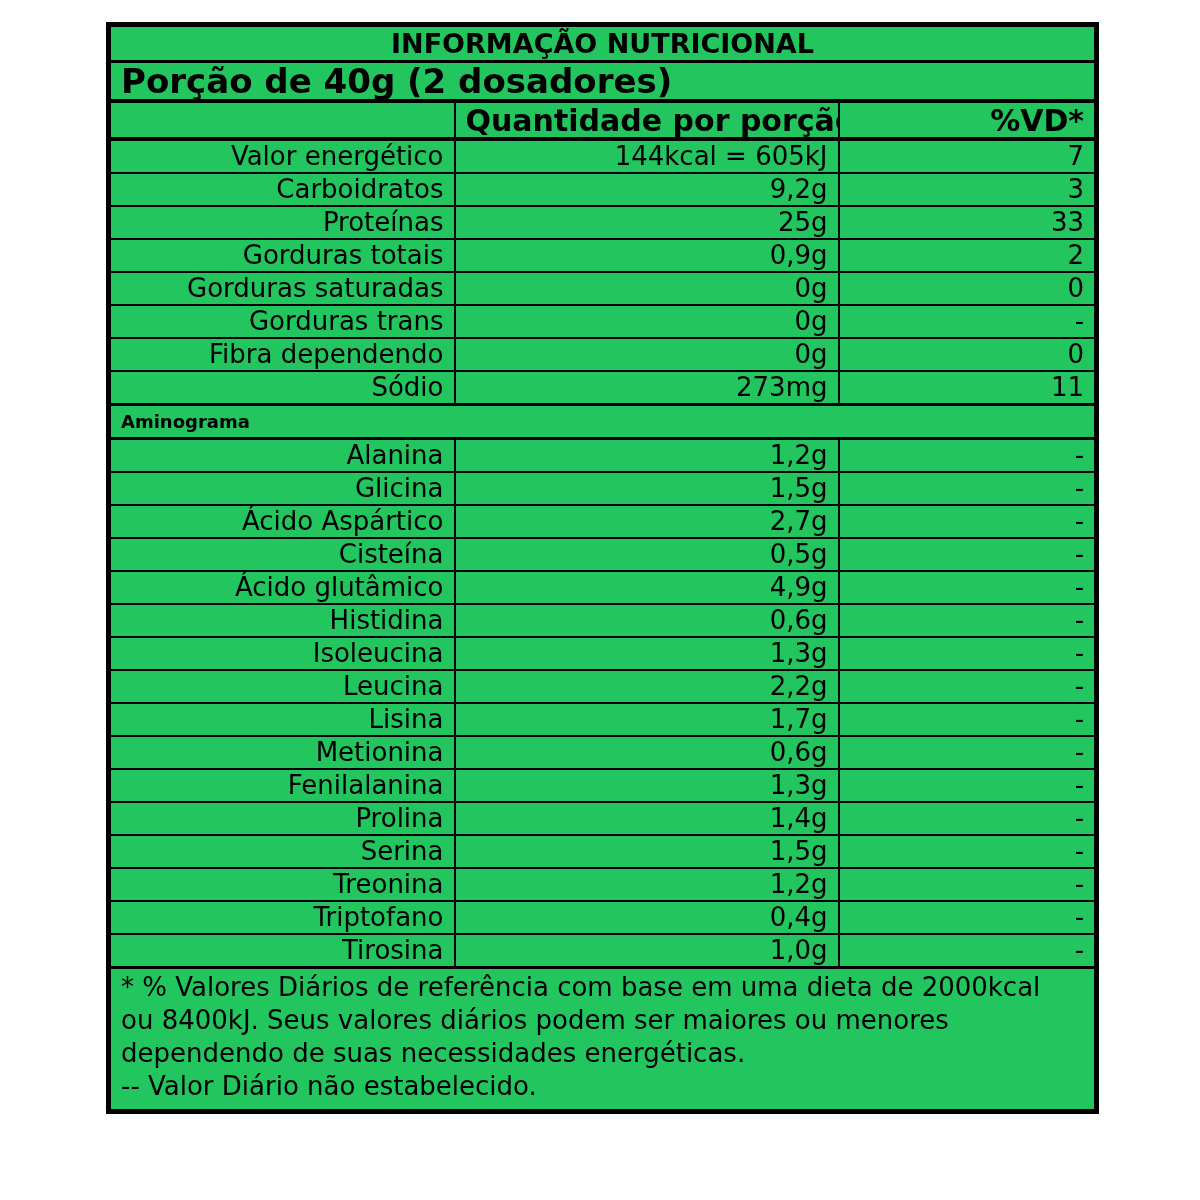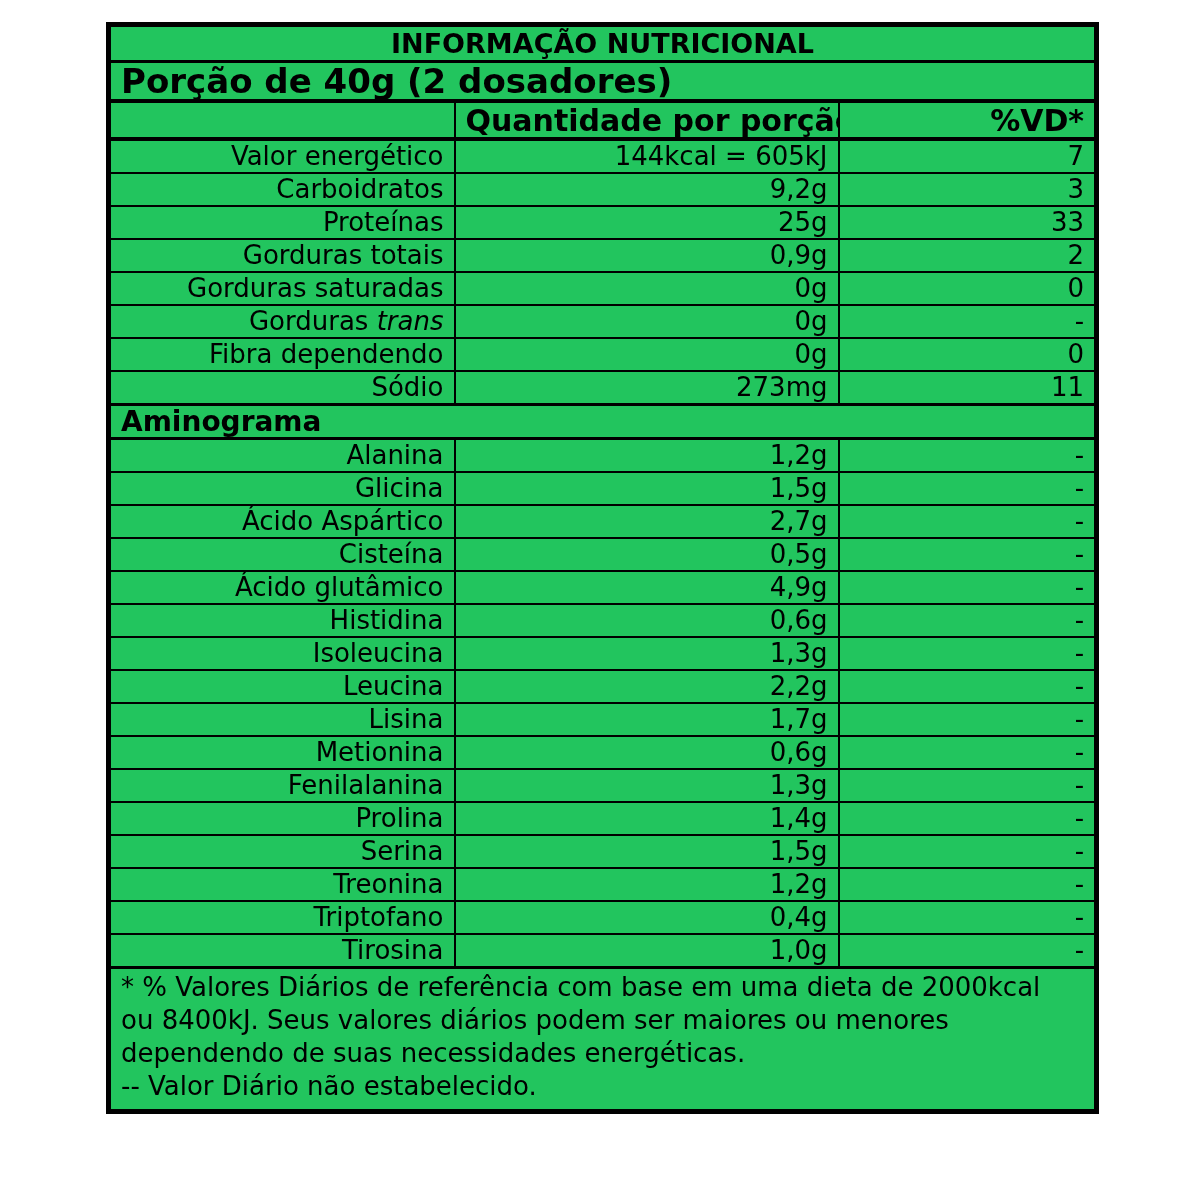--- a/index.html
+++ b/index.html
@@ -52,34 +52,34 @@
   }
   tr.row-colheader td {
     font-weight: bold;
     text-align: right;
     font-size: 30px;
     height: 34px;
     border-bottom-width: 4px;
   }
   tr.row-section td {
     font-weight: bold;
-    font-size: 28px;
+    font-size: 18px;
     height: 31px;
     border-top-width: 3px;
     border-bottom-width: 3px;
   }
   tr.row-footnote td {
     border-top-width: 3px;
     white-space: normal;
     height: auto;
     padding: 2px 10px 6px 10px;
     line-height: 33px;
   }
   .footnote-line { display: block; }
-  .italic { font-style: italic; }
+  .italic { }
 </style>
 </head>
 <body>
 
 <table class="nutrition-table">
   <colgroup>
     <col style="width:346px">
     <col style="width:384px">
     <col style="width:258px">
   </colgroup>

